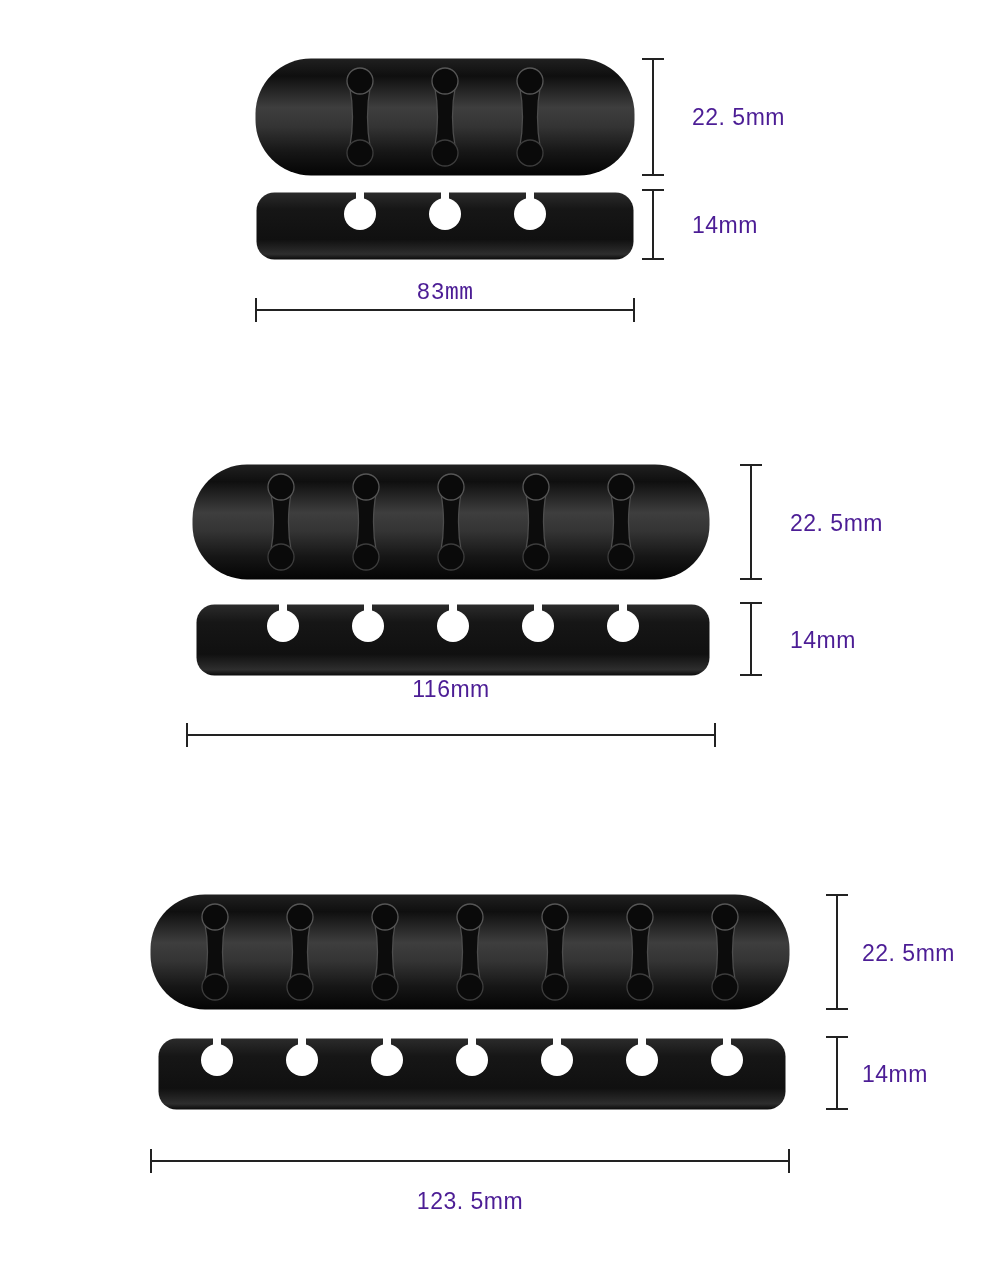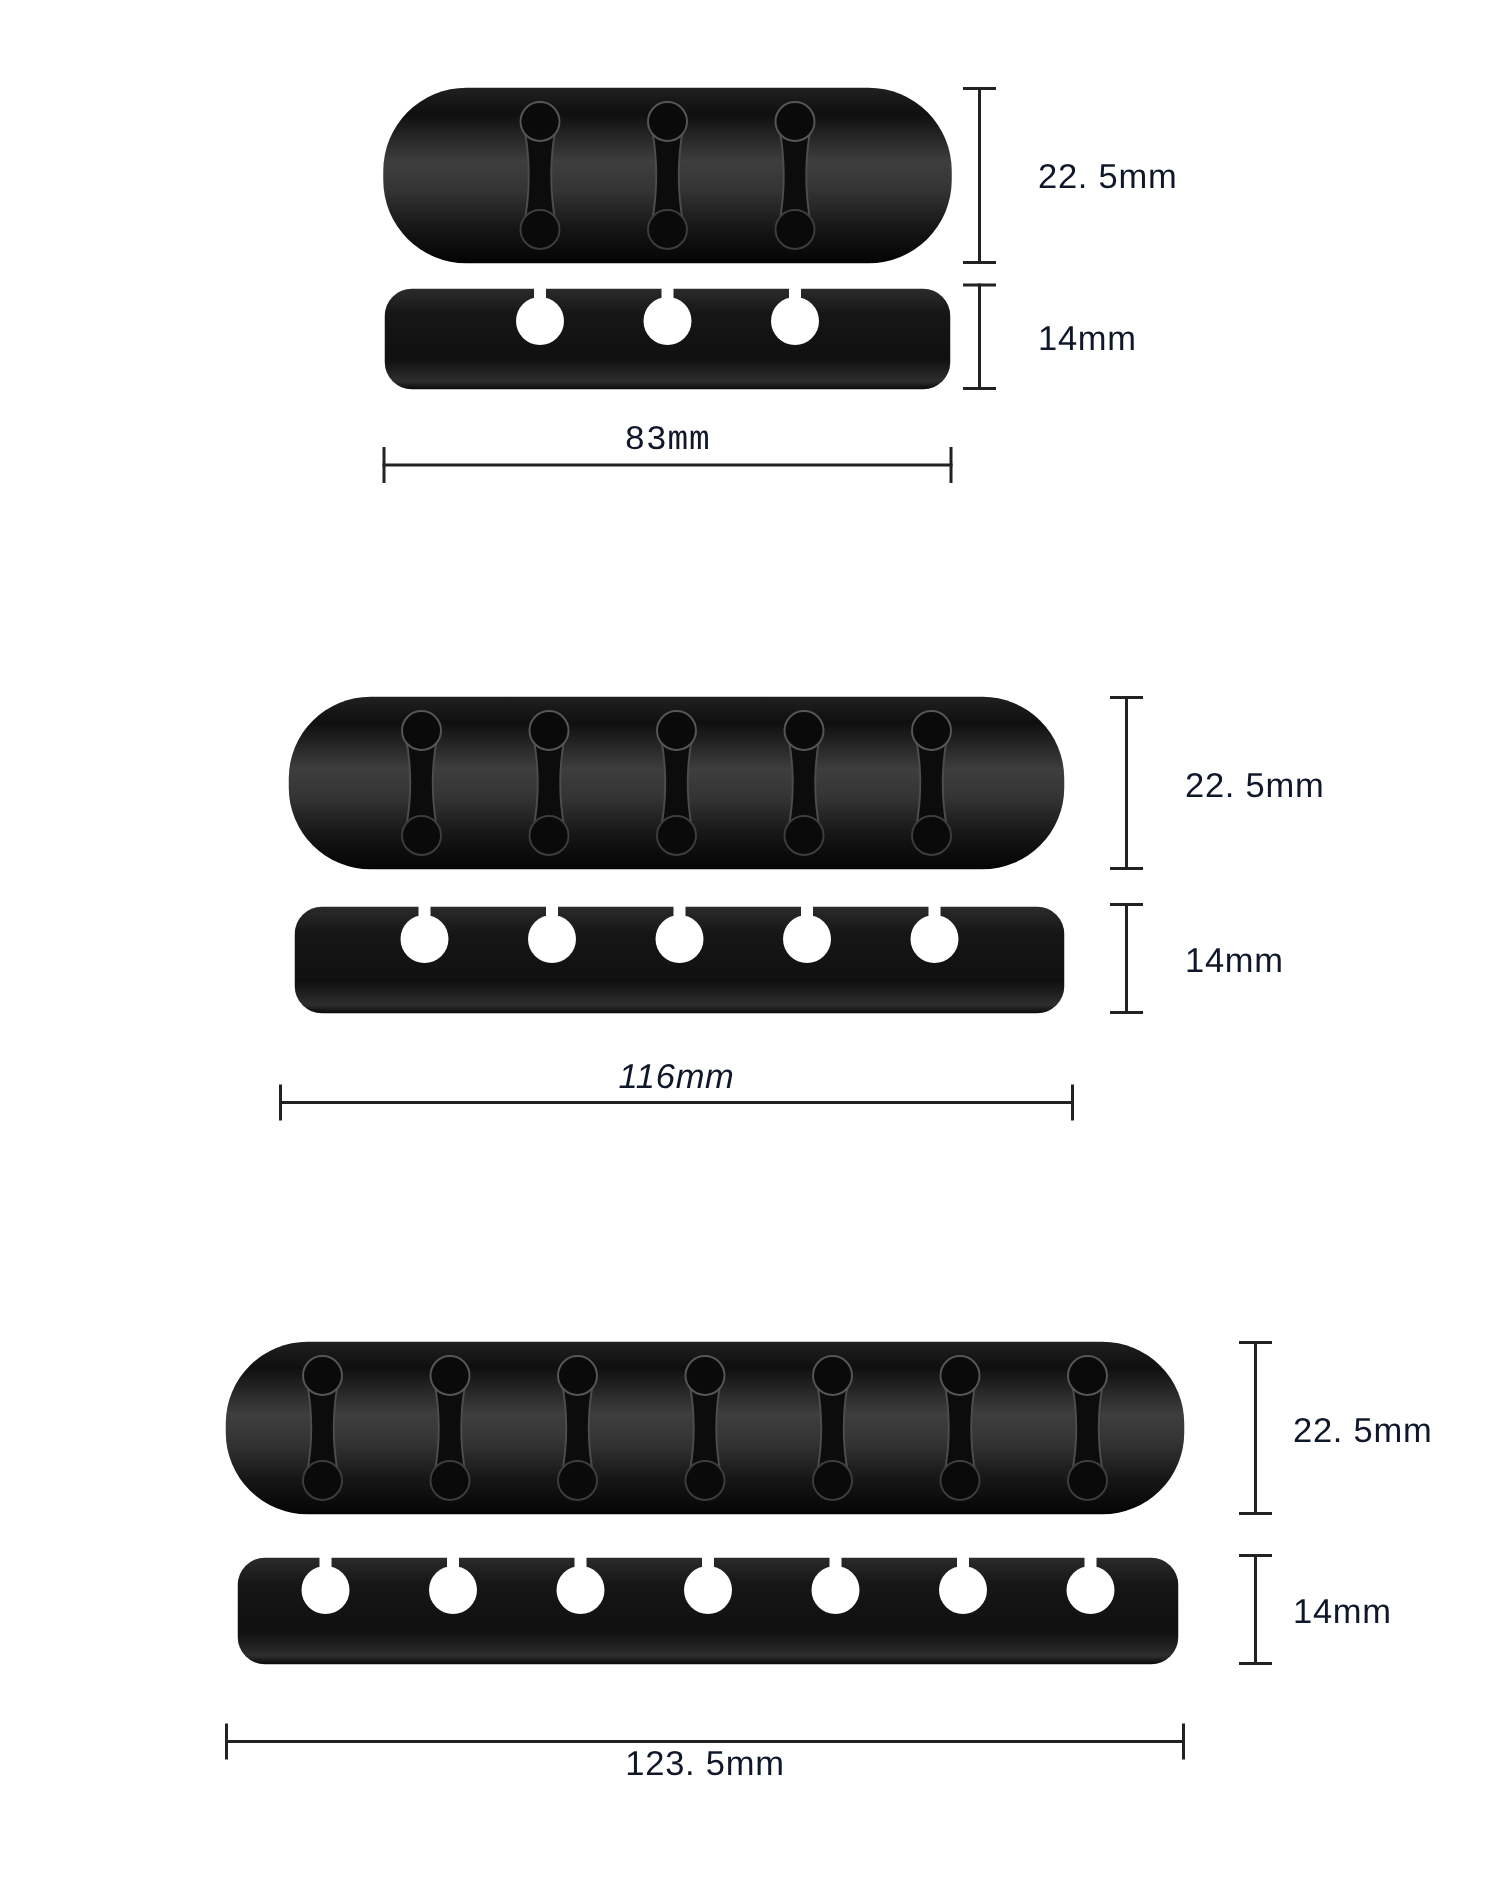--- a/index.html
+++ b/index.html
@@ -19,21 +19,21 @@
   .vdim::before,.vdim::after{content:"";position:absolute;left:-10px;width:22px;height:2px;background:#222222;}
   .vdim::before{top:0;}
   .vdim::after{bottom:0;}
   .hdim{position:absolute;height:2px;background:#222222;}
   .hdim::before,.hdim::after{content:"";position:absolute;top:-11px;width:2px;height:24px;background:#222222;}
   .hdim::before{left:0;}
   .hdim::after{right:0;}
   .dim-label{
     position:absolute;
     font-size:23px;
-    color:#0f172a;
+    color:#4c1d95;
     letter-spacing:.5px;
     white-space:nowrap;
   }
   .hlabel{text-align:center;}
 
   
   .g1 .topview  {left:255px;top:58px;width:380px;height:118px;}
   .g1 .sideview {left:256px;top:192px;width:378px;height:68px;}
   .g1 .vd1      {left:652px;top:58px;height:118px;}
   .g1 .vl1      {left:692px;top:104px;}
@@ -43,31 +43,31 @@
   .g1 .hl       {left:255px;top:280px;width:380px;font-family:Liberation Mono, monospace;}
 
   
   .g2 .topview  {left:192px;top:464px;width:518px;height:116px;}
   .g2 .sideview {left:196px;top:604px;width:514px;height:72px;}
   .g2 .vd1      {left:750px;top:464px;height:116px;}
   .g2 .vl1      {left:790px;top:510px;}
   .g2 .vd2      {left:750px;top:602px;height:74px;}
   .g2 .vl2      {left:790px;top:627px;}
   .g2 .hd       {left:186px;top:734px;width:530px;}
-  .g2 .hl       {left:186px;top:704px;width:530px;font-style:italic;}
+  .g2 .hl       {left:186px;top:676px;width:530px;}
 
   
   .g3 .topview  {left:150px;top:894px;width:640px;height:116px;}
   .g3 .sideview {left:158px;top:1038px;width:628px;height:72px;}
   .g3 .vd1      {left:836px;top:894px;height:116px;}
   .g3 .vl1      {left:862px;top:940px;}
   .g3 .vd2      {left:836px;top:1036px;height:74px;}
   .g3 .vl2      {left:862px;top:1061px;}
   .g3 .hd       {left:150px;top:1160px;width:640px;}
-  .g3 .hl       {left:150px;top:1162px;width:640px;text-align:center;}
+  .g3 .hl       {left:150px;top:1188px;width:640px;text-align:center;}
 </style>
 </head>
 <body>
 
 <div class="canvas">
 
   <section class="group g1">
     <svg class="topview" viewBox="0 0 380 118">
         <defs>
           <linearGradient id="tv0" x1="0" y1="0" x2="0" y2="1">

